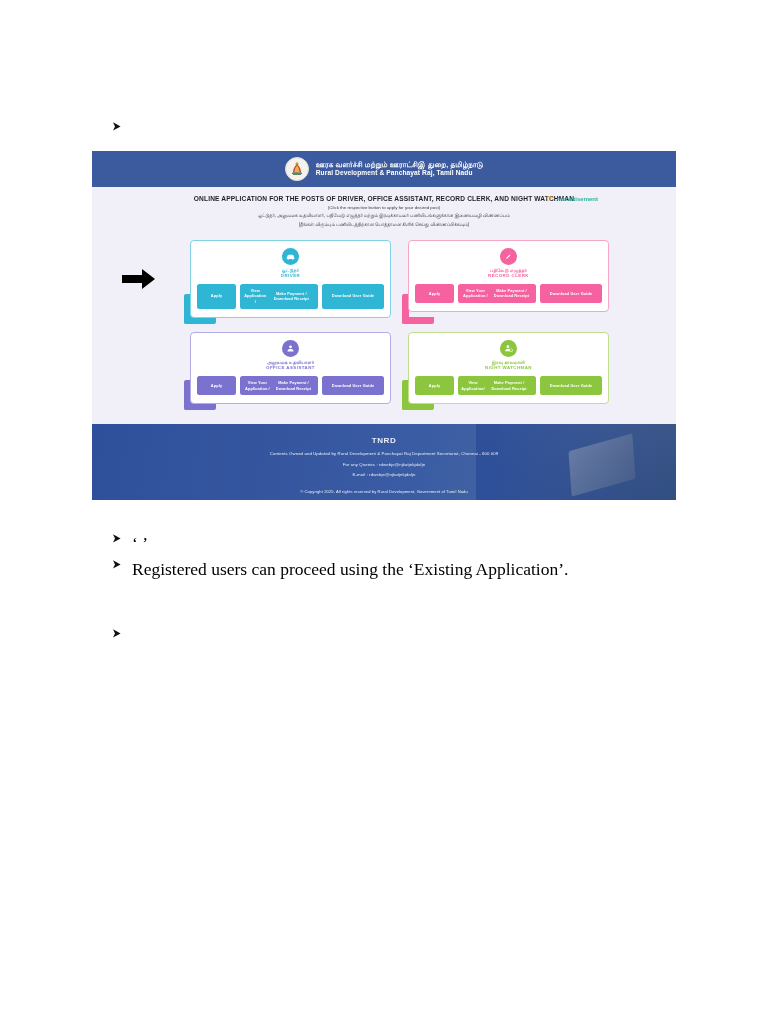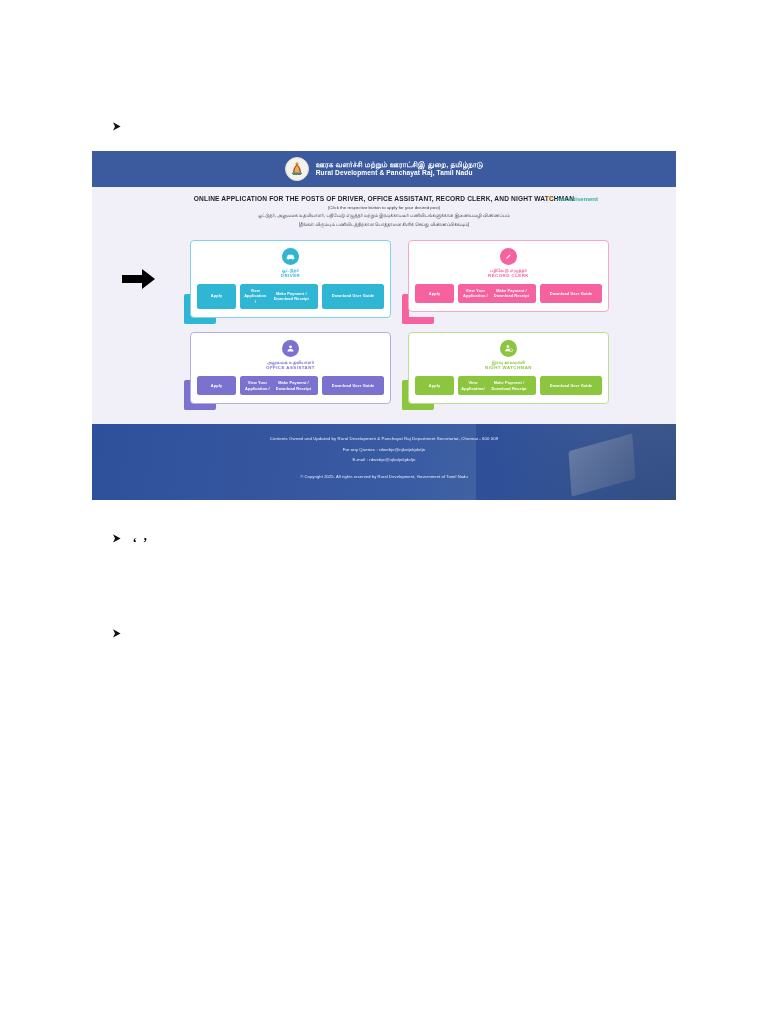--- a/index.html
+++ b/index.html
@@ -428,20 +428,21 @@
           </div>
         </div>
 
       </div>
     </div>
 
     <div class="shot-footer">
       <div class="footer-photo"></div>
       <div class="footer-laptop"></div>
       <div class="footer-inner">
+        <div class="f-tnrd">TNRD</div>
         <div class="f-line">Contents Owned and Updated by Rural Development &amp; Panchayat Raj Department Secretariat, Chennai - 600 009</div>
         <div class="f-line">For any Queries : rdwebje@njkotjnkjdoljn</div>
         <div class="f-line">E-mail : rdwebje@njkotjnkjdoljn</div>
         <div class="f-copy">© Copyright 2025. All rights reserved by Rural Development, Government of Tamil Nadu</div>
       </div>
     </div>
 
   </div>
 
   <div class="anno-arrow">
@@ -452,20 +453,28 @@
 
   <div class="doc-bullet bullet-1">
     <span class="bullet-marker">
       <svg width="11" height="11" viewBox="0 0 11 11">
           <path d="M1 1.2 L8.6 5.4 L1 9.6 L3 5.4 Z" fill="#111"></path>
         </svg>
     </span>
     <span class="quote-only">‘                                   ’</span>
   </div>
 
+  <div class="doc-bullet bullet-2">
+    <span class="bullet-marker">
+      <svg width="11" height="11" viewBox="0 0 11 11">
+          <path d="M1 1.2 L8.6 5.4 L1 9.6 L3 5.4 Z" fill="#111"></path>
+        </svg>
+    </span>
+    <span>Registered users can proceed using the ‘Existing Application’.</span>
+  </div>
 
 
   <div class="doc-bullet bullet-4">
     <span class="bullet-marker">
       <svg width="11" height="11" viewBox="0 0 11 11">
           <path d="M1 1.2 L8.6 5.4 L1 9.6 L3 5.4 Z" fill="#111"></path>
         </svg>
     </span>
     <span></span>
   </div>

